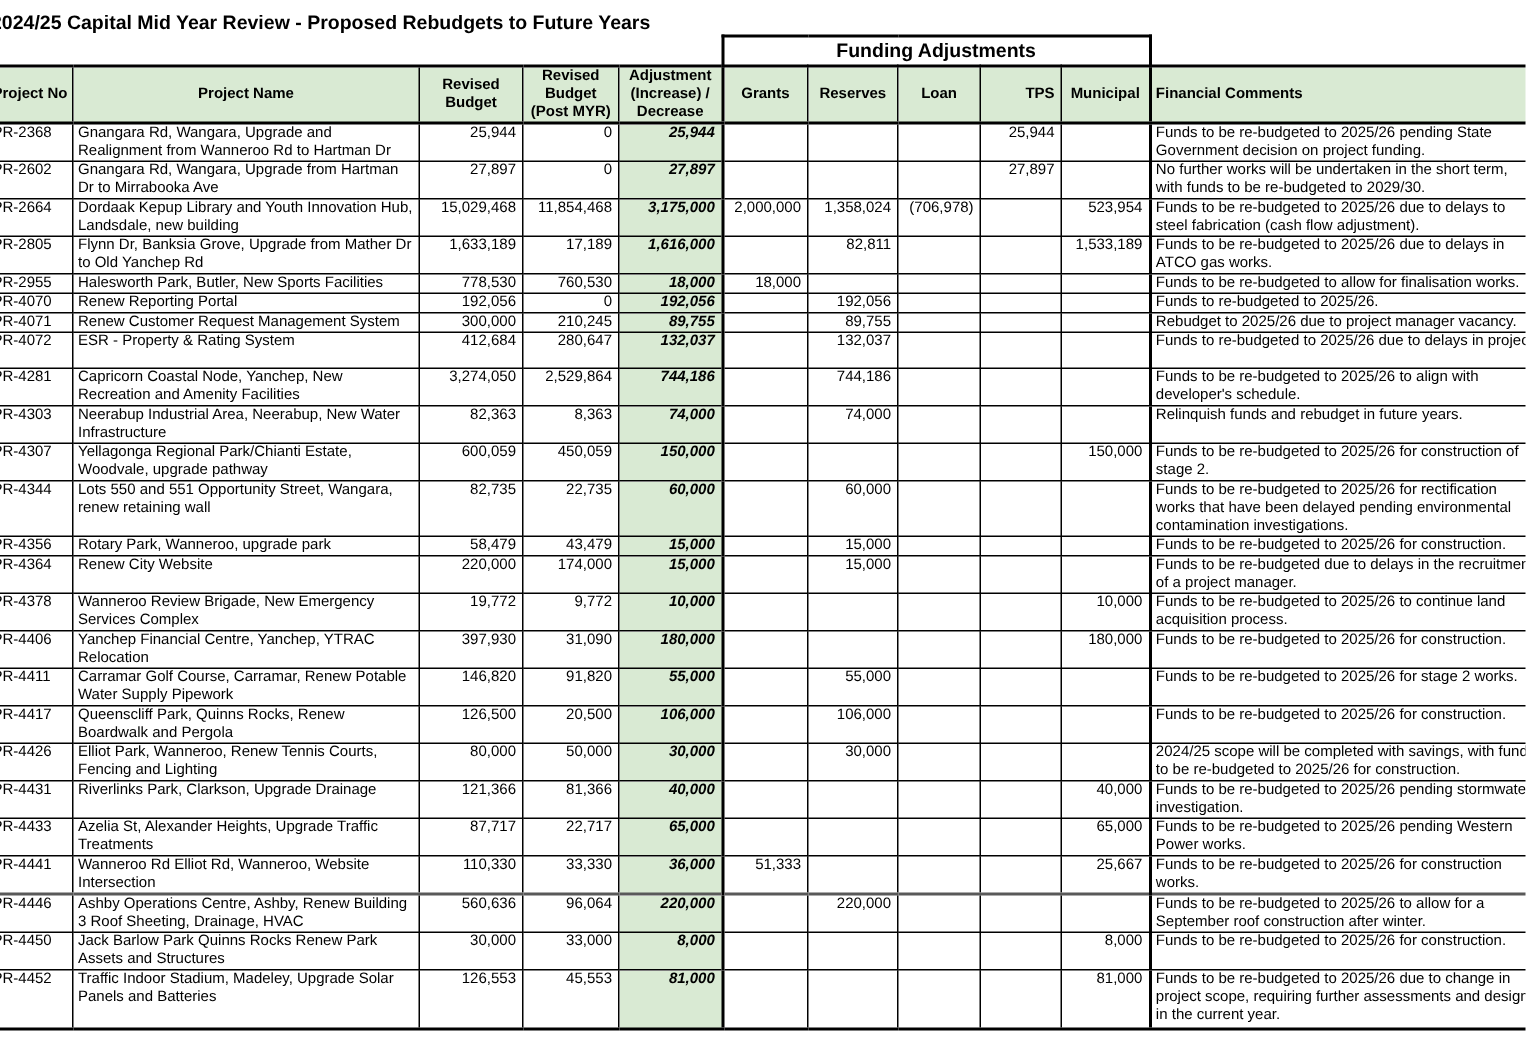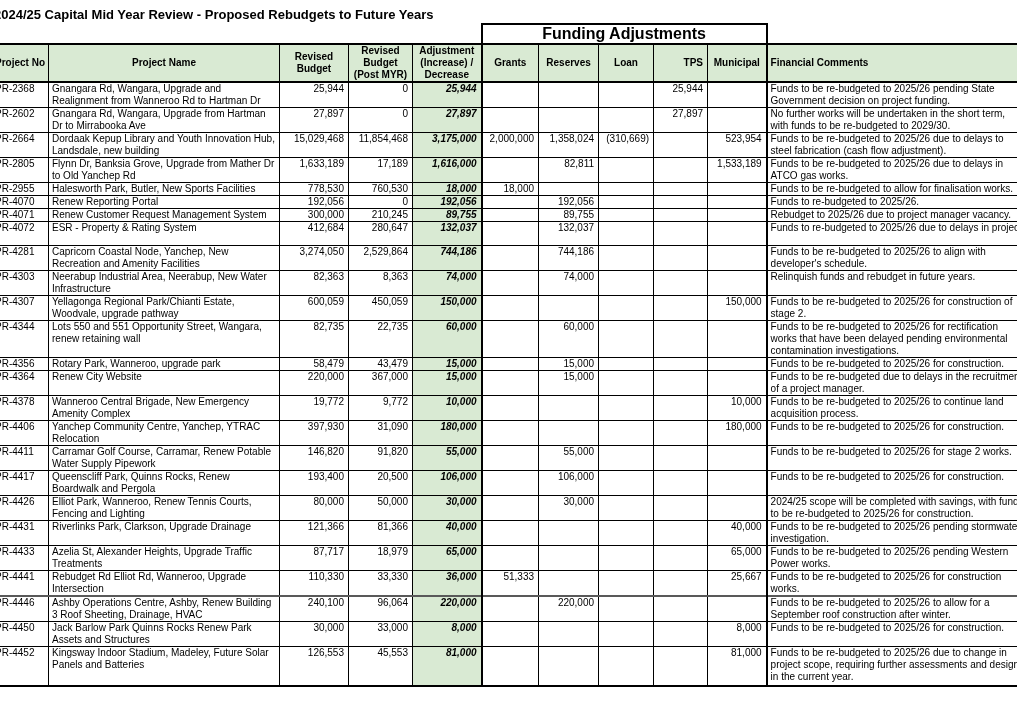--- a/index.html
+++ b/index.html
@@ -37,21 +37,21 @@
     word-wrap: break-word;
   }
   
   tr.group-row { height: 20px; }
   tr.group-row .blank { border: none; background: #fff; }
   tr.group-row .group-box {
     border: 2px solid #000;
     font-weight: bold;
     text-align: center;
     vertical-align: middle;
-    font-size: 16px;
+    font-size: 13px;
   }
   
   tr.header-row { height: 38px; }
   tr.header-row th {
     background: var(--header-bg, #d9ead3);
     font-weight: bold;
     text-align: center;
     vertical-align: middle;
     border-top: 2px solid #000;
     border-bottom: 2px solid #000;
@@ -134,21 +134,21 @@
         <td class="txt tl">No further works will be undertaken in the short term, with funds to be re-budgeted to 2029/30.</td>
       </tr>
       <tr style="height: 25px;">
         <td class="txt">PR-2664</td>
         <td class="txt">Dordaak Kepup Library and Youth Innovation Hub, Landsdale, new building</td>
         <td class="num">15,029,468</td>
         <td class="num">11,854,468</td>
         <td class="num adj">3,175,000</td>
         <td class="num tl">2,000,000</td>
         <td class="num">1,358,024</td>
-        <td class="num">(310,669)</td>
+        <td class="num">(706,978)</td>
         <td class="num"></td>
         <td class="num">523,954</td>
         <td class="txt tl">Funds to be re-budgeted to 2025/26 due to delays to steel fabrication (cash flow adjustment).</td>
       </tr>
       <tr style="height: 24px;">
         <td class="txt">PR-2805</td>
         <td class="txt">Flynn Dr, Banksia Grove, Upgrade from Mather Dr to Old Yanchep Rd</td>
         <td class="num">1,633,189</td>
         <td class="num">17,189</td>
         <td class="num adj">1,616,000</td>
@@ -273,45 +273,45 @@
         <td class="num">15,000</td>
         <td class="num"></td>
         <td class="num"></td>
         <td class="num"></td>
         <td class="txt tl">Funds to be re-budgeted to 2025/26 for construction.</td>
       </tr>
       <tr style="height: 25px;">
         <td class="txt">PR-4364</td>
         <td class="txt">Renew City Website</td>
         <td class="num">220,000</td>
-        <td class="num">367,000</td>
+        <td class="num">174,000</td>
         <td class="num adj">15,000</td>
         <td class="num tl"></td>
         <td class="num">15,000</td>
         <td class="num"></td>
         <td class="num"></td>
         <td class="num"></td>
         <td class="txt tl">Funds to be re-budgeted due to delays in the recruitment of a project manager.</td>
       </tr>
       <tr style="height: 24px;">
         <td class="txt">PR-4378</td>
-        <td class="txt">Wanneroo Central Brigade, New Emergency Amenity Complex</td>
+        <td class="txt">Wanneroo Review Brigade, New Emergency Services Complex</td>
         <td class="num">19,772</td>
         <td class="num">9,772</td>
         <td class="num adj">10,000</td>
         <td class="num tl"></td>
         <td class="num"></td>
         <td class="num"></td>
         <td class="num"></td>
         <td class="num">10,000</td>
         <td class="txt tl">Funds to be re-budgeted to 2025/26 to continue land acquisition process.</td>
       </tr>
       <tr style="height: 25px;">
         <td class="txt">PR-4406</td>
-        <td class="txt">Yanchep Community Centre, Yanchep, YTRAC Relocation</td>
+        <td class="txt">Yanchep Financial Centre, Yanchep, YTRAC Relocation</td>
         <td class="num">397,930</td>
         <td class="num">31,090</td>
         <td class="num adj">180,000</td>
         <td class="num tl"></td>
         <td class="num"></td>
         <td class="num"></td>
         <td class="num"></td>
         <td class="num">180,000</td>
         <td class="txt tl">Funds to be re-budgeted to 2025/26 for construction.</td>
       </tr>
@@ -324,21 +324,21 @@
         <td class="num tl"></td>
         <td class="num">55,000</td>
         <td class="num"></td>
         <td class="num"></td>
         <td class="num"></td>
         <td class="txt tl">Funds to be re-budgeted to 2025/26 for stage 2 works.</td>
       </tr>
       <tr style="height: 25px;">
         <td class="txt">PR-4417</td>
         <td class="txt">Queenscliff Park, Quinns Rocks, Renew Boardwalk and Pergola</td>
-        <td class="num">193,400</td>
+        <td class="num">126,500</td>
         <td class="num">20,500</td>
         <td class="num adj">106,000</td>
         <td class="num tl"></td>
         <td class="num">106,000</td>
         <td class="num"></td>
         <td class="num"></td>
         <td class="num"></td>
         <td class="txt tl">Funds to be re-budgeted to 2025/26 for construction.</td>
       </tr>
       <tr style="height: 24px;">
@@ -364,46 +364,46 @@
         <td class="num"></td>
         <td class="num"></td>
         <td class="num"></td>
         <td class="num">40,000</td>
         <td class="txt tl">Funds to be re-budgeted to 2025/26 pending stormwater investigation.</td>
       </tr>
       <tr style="height: 24px;">
         <td class="txt">PR-4433</td>
         <td class="txt">Azelia St, Alexander Heights, Upgrade Traffic Treatments</td>
         <td class="num">87,717</td>
-        <td class="num">18,979</td>
+        <td class="num">22,717</td>
         <td class="num adj">65,000</td>
         <td class="num tl"></td>
         <td class="num"></td>
         <td class="num"></td>
         <td class="num"></td>
         <td class="num">65,000</td>
         <td class="txt tl">Funds to be re-budgeted to 2025/26 pending Western Power works.</td>
       </tr>
       <tr style="height: 25px;">
         <td class="txt">PR-4441</td>
-        <td class="txt">Rebudget Rd Elliot Rd, Wanneroo, Upgrade Intersection</td>
+        <td class="txt">Wanneroo Rd Elliot Rd, Wanneroo, Website Intersection</td>
         <td class="num">110,330</td>
         <td class="num">33,330</td>
         <td class="num adj">36,000</td>
         <td class="num tl">51,333</td>
         <td class="num"></td>
         <td class="num"></td>
         <td class="num"></td>
         <td class="num">25,667</td>
         <td class="txt tl">Funds to be re-budgeted to 2025/26 for construction works.</td>
       </tr>
       <tr class="page-break" style="height: 24px;">
         <td class="txt">PR-4446</td>
         <td class="txt">Ashby Operations Centre, Ashby, Renew Building 3 Roof Sheeting, Drainage, HVAC</td>
-        <td class="num">240,100</td>
+        <td class="num">560,636</td>
         <td class="num">96,064</td>
         <td class="num adj">220,000</td>
         <td class="num tl"></td>
         <td class="num">220,000</td>
         <td class="num"></td>
         <td class="num"></td>
         <td class="num"></td>
         <td class="txt tl">Funds to be re-budgeted to 2025/26  to allow for a September roof construction after winter.</td>
       </tr>
       <tr style="height: 25px;">
@@ -414,21 +414,21 @@
         <td class="num adj">8,000</td>
         <td class="num tl"></td>
         <td class="num"></td>
         <td class="num"></td>
         <td class="num"></td>
         <td class="num">8,000</td>
         <td class="txt tl">Funds to be re-budgeted to 2025/26 for construction.</td>
       </tr>
       <tr style="height: 39px;">
         <td class="txt">PR-4452</td>
-        <td class="txt">Kingsway Indoor Stadium, Madeley, Future Solar Panels and Batteries</td>
+        <td class="txt">Traffic Indoor Stadium, Madeley, Upgrade Solar Panels and Batteries</td>
         <td class="num">126,553</td>
         <td class="num">45,553</td>
         <td class="num adj">81,000</td>
         <td class="num tl"></td>
         <td class="num"></td>
         <td class="num"></td>
         <td class="num"></td>
         <td class="num">81,000</td>
         <td class="txt tl">Funds to be re-budgeted to 2025/26 due to change in project scope, requiring further assessments and designs in the current year.</td>
       </tr>

